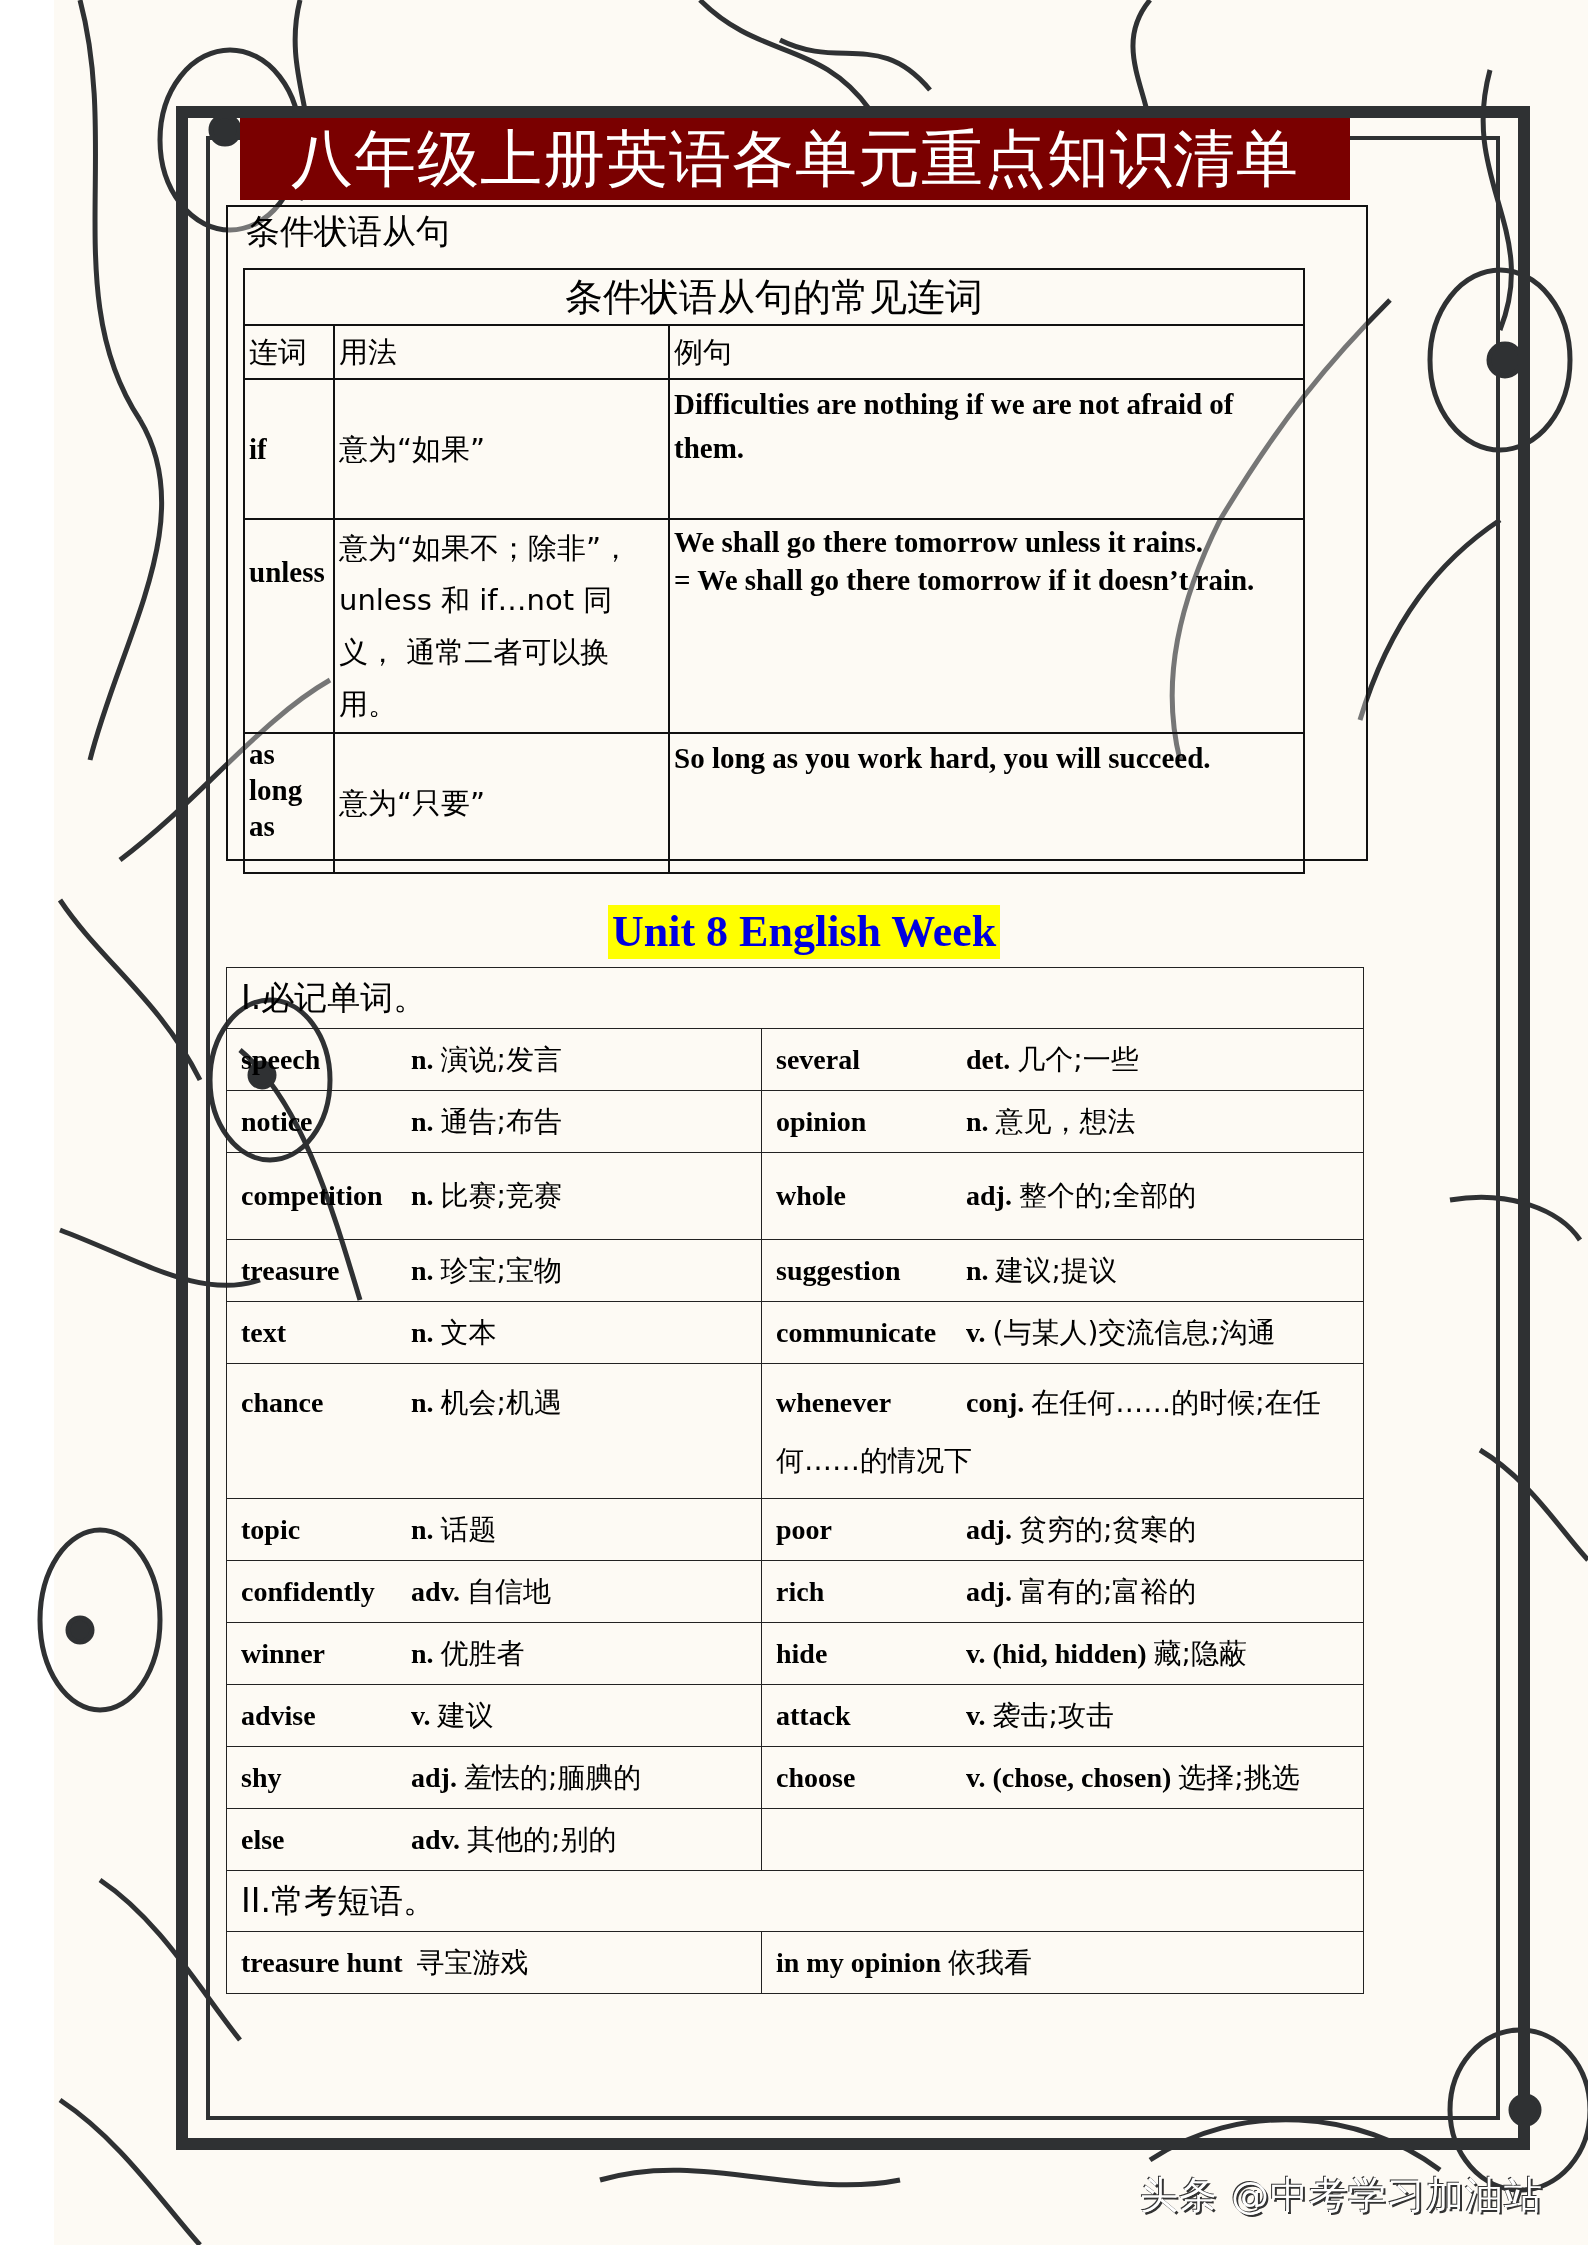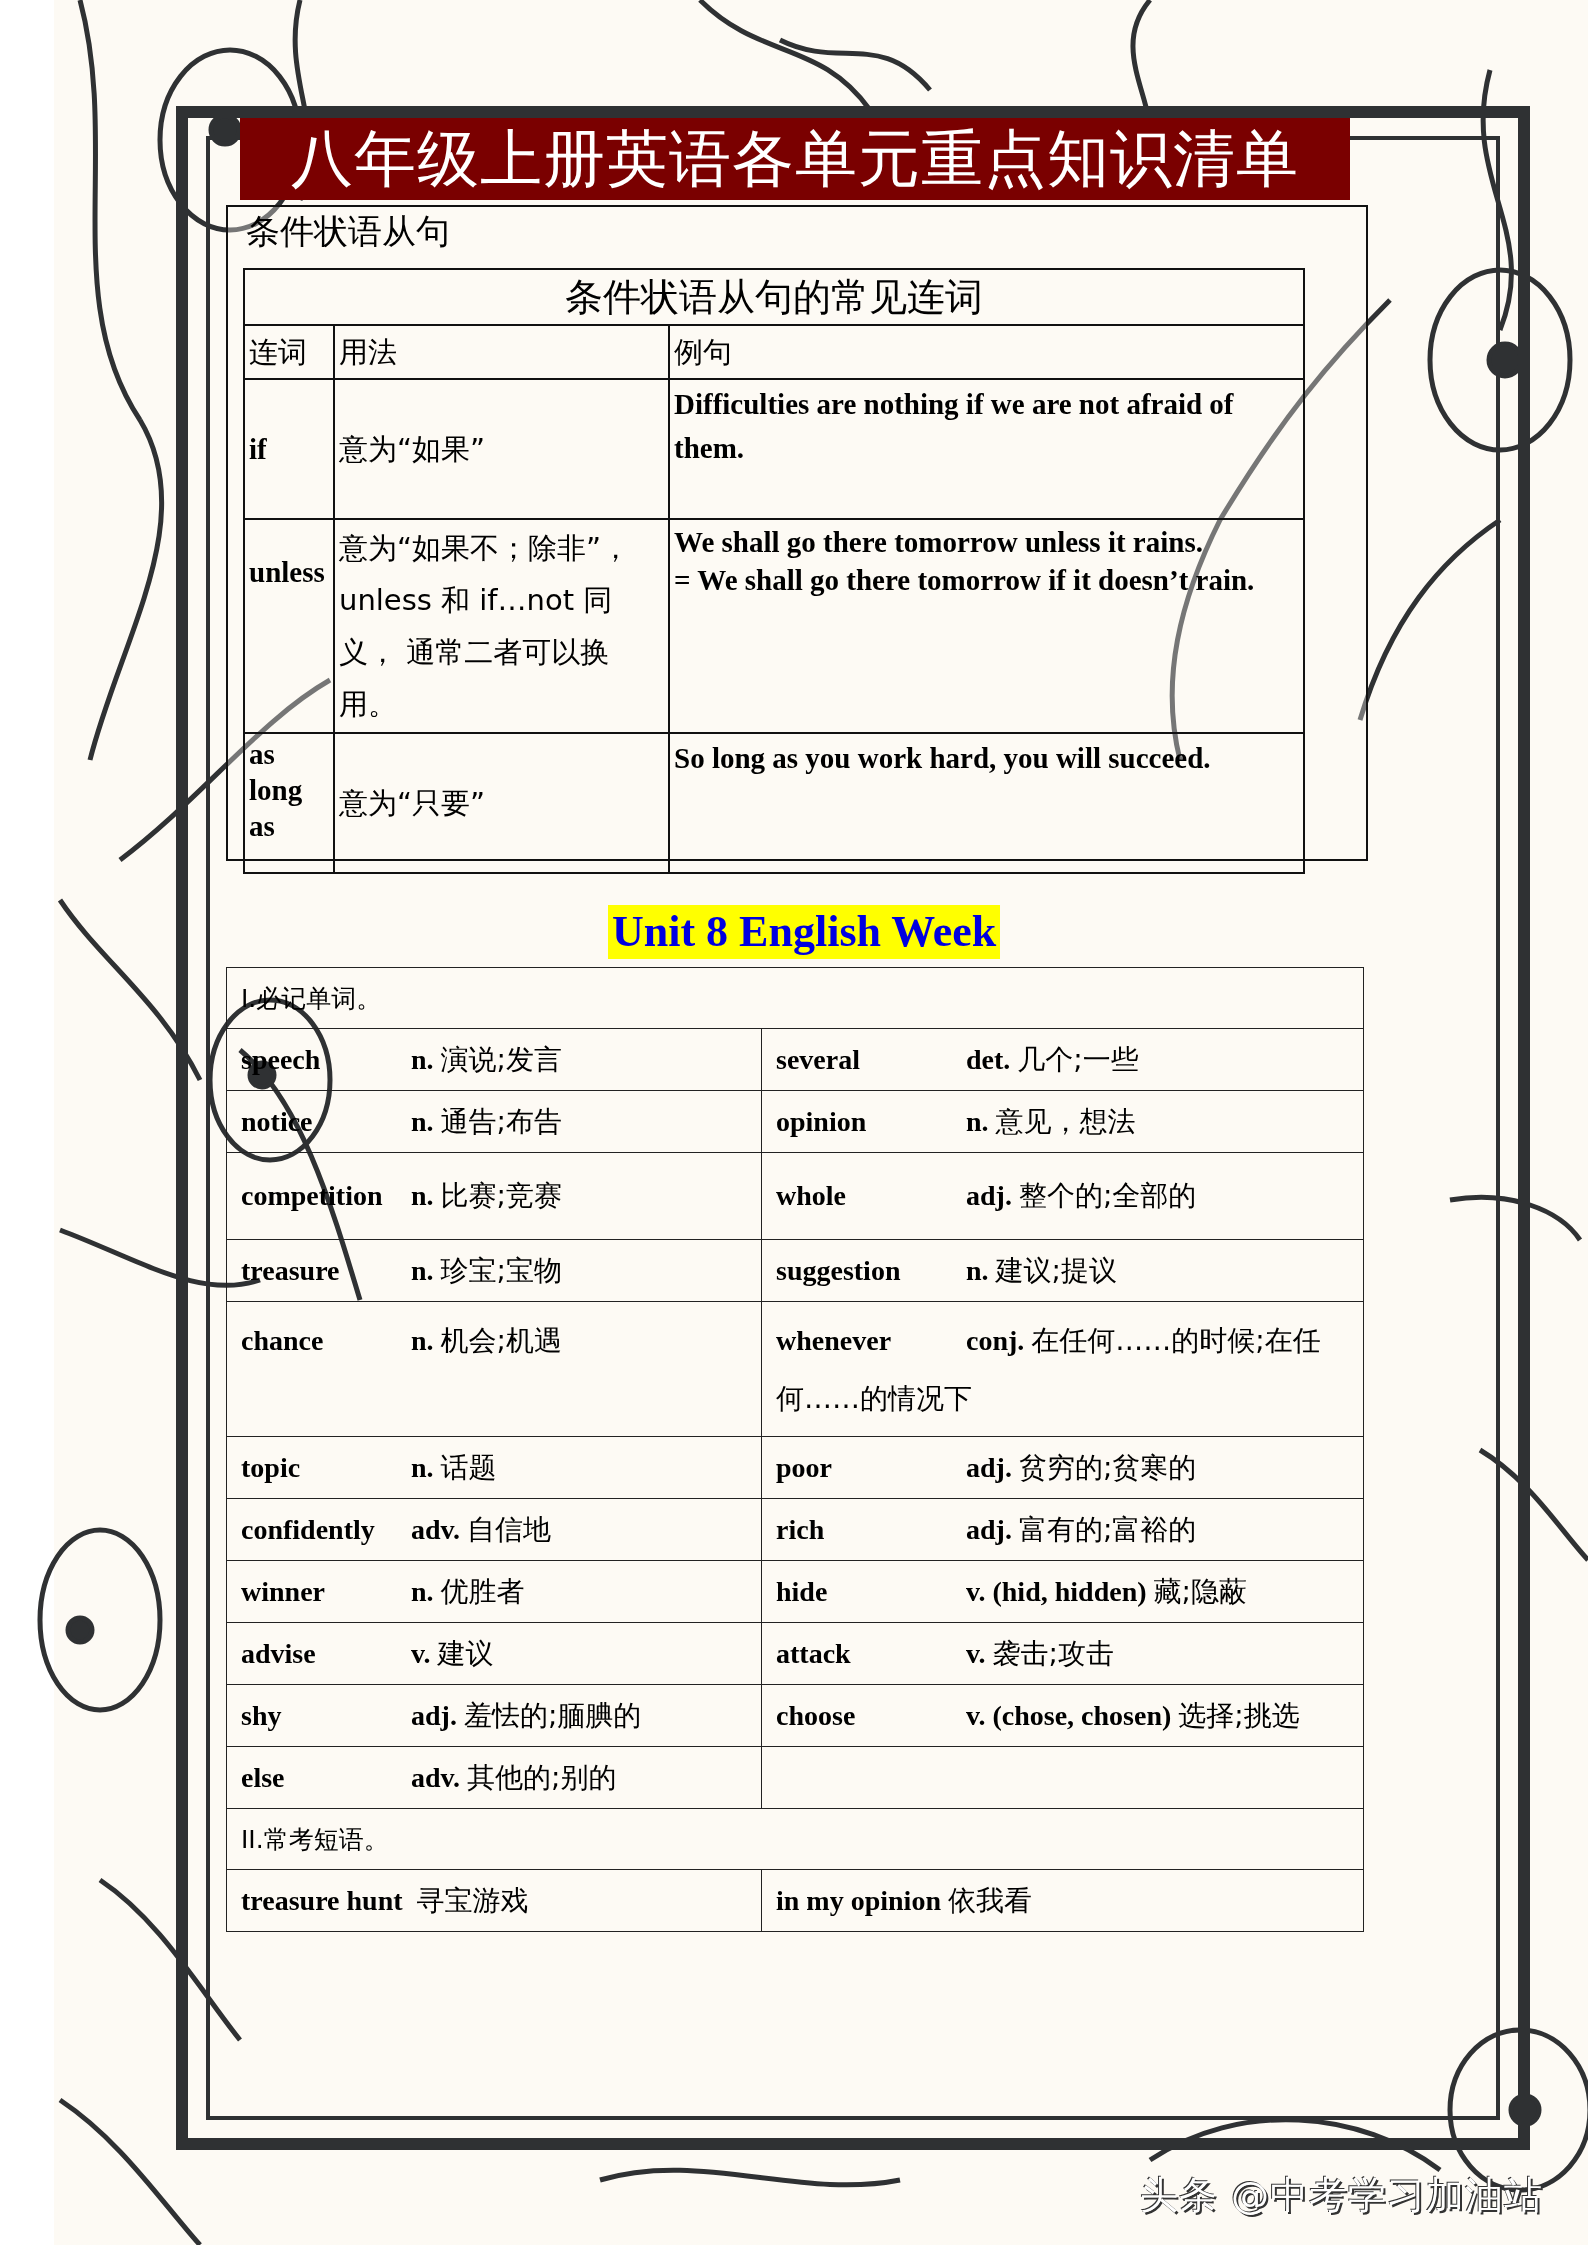--- a/index.html
+++ b/index.html
@@ -15,21 +15,21 @@
   .inner { position:absolute; left:243px; top:268px; width:1062px; }
   .inner td { border:2px solid #111; vertical-align:top; padding:2px 4px; font-size:29px; line-height:44px; }
   .inner .cap { text-align:center; font-family:"DejaVu Sans",sans-serif; font-size:38px; height:50px; vertical-align:middle; }
   .inner .hdr td { font-family:"DejaVu Sans",sans-serif; height:48px; vertical-align:middle; }
   .cn { font-family:"DejaVu Sans",sans-serif; }
   .en { font-weight:bold; font-family:"Liberation Serif",serif; }
   .mid { vertical-align:middle !important; }
   .unit-title { position:absolute; left:608px; top:905px; height:54px; padding:0 4px; background:#ffff00; color:#0000e0; font-weight:bold; font-size:44px; line-height:54px; font-family:"Liberation Serif",serif; }
   .vocab { position:absolute; left:226px; top:967px; width:1138px; }
   .vocab td { border:1.5px solid #222; font-size:28px; padding:0 14px; height:61px; vertical-align:middle; }
-  .vocab .sec td { font-family:"DejaVu Sans",sans-serif; font-size:25px; height:60px; padding-left:14px; }
+  .vocab .sec td { font-family:"DejaVu Sans",sans-serif; font-size:33px; height:60px; padding-left:14px; }
   .vocab .tall td { height:86px; }
   .vocab .tall2 td { height:124px; vertical-align:top; padding-top:10px; line-height:58px;}
   .w { display:inline-block; font-weight:bold; }
   .p { font-weight:bold; }
   .m { font-family:"DejaVu Sans",sans-serif; }
   .watermark { position:absolute; left:1140px; top:2170px; font-family:"DejaVu Sans",sans-serif; font-size:38px; color:#fff; text-shadow:2px 2px 0 #333, -1px -1px 0 #333; letter-spacing:1px; }
 </style>
 </head>
 <body>
 
@@ -123,20 +123,24 @@
         <td><span class="w" style="width: 190px;">opinion</span><span class="p">n.</span> <span class="m">意见，想法</span></td>
       </tr>
       <tr class="tall">
         <td style="width: 506px;"><span class="w" style="width: 170px;">competition</span><span class="p">n.</span> <span class="m">比赛;竞赛</span></td>
         <td><span class="w" style="width: 190px;">whole</span><span class="p">adj.</span> <span class="m">整个的;全部的</span></td>
       </tr>
       <tr>
         <td style="width: 506px;"><span class="w" style="width: 170px;">treasure</span><span class="p">n.</span> <span class="m">珍宝;宝物</span></td>
         <td><span class="w" style="width: 190px;">suggestion</span><span class="p">n.</span> <span class="m">建议;提议</span></td>
       </tr>
+      <tr>
+        <td style="width: 506px;"><span class="w" style="width: 170px;">text</span><span class="p">n.</span> <span class="m">文本</span></td>
+        <td><span class="w" style="width: 190px;">communicate</span><span class="p">v.</span> <span class="m">(与某人)交流信息;沟通</span></td>
+      </tr>
       <tr class="tall2">
         <td style="width: 506px;"><span class="w" style="width: 170px;">chance</span><span class="p">n.</span> <span class="m">机会;机遇</span></td>
         <td><span class="w" style="width: 190px;">whenever</span><span class="p">conj.</span> <span class="m">在任何……的时候;在任何……的情况下</span></td>
       </tr>
       <tr>
         <td style="width: 506px;"><span class="w" style="width: 170px;">topic</span><span class="p">n.</span> <span class="m">话题</span></td>
         <td><span class="w" style="width: 190px;">poor</span><span class="p">adj.</span> <span class="m">贫穷的;贫寒的</span></td>
       </tr>
       <tr>
         <td style="width: 506px;"><span class="w" style="width: 170px;">confidently</span><span class="p">adv.</span> <span class="m">自信地</span></td>

